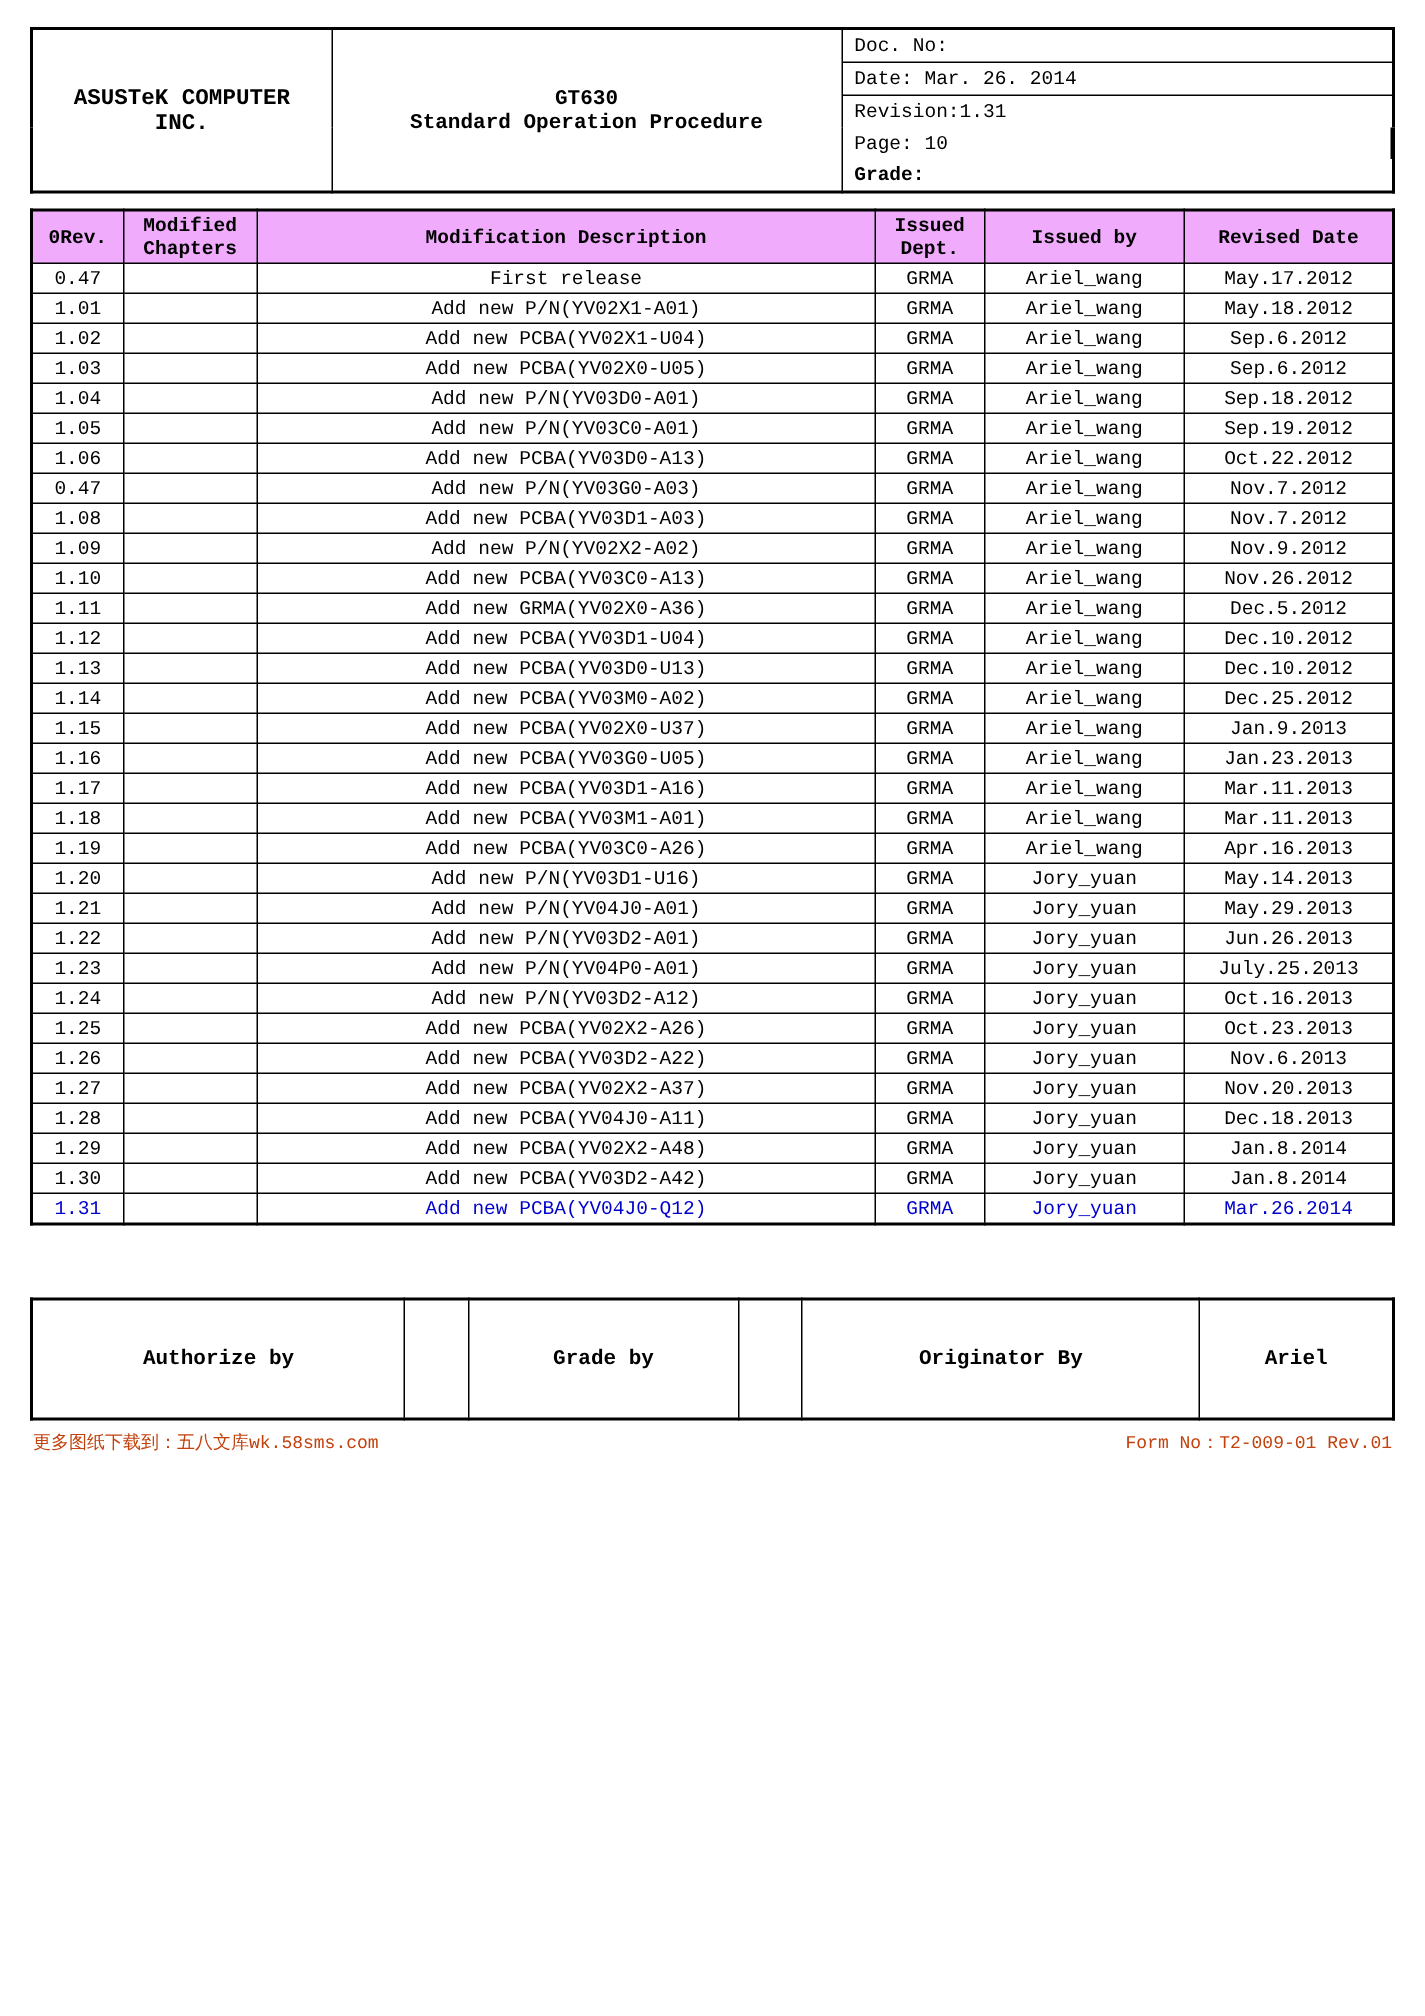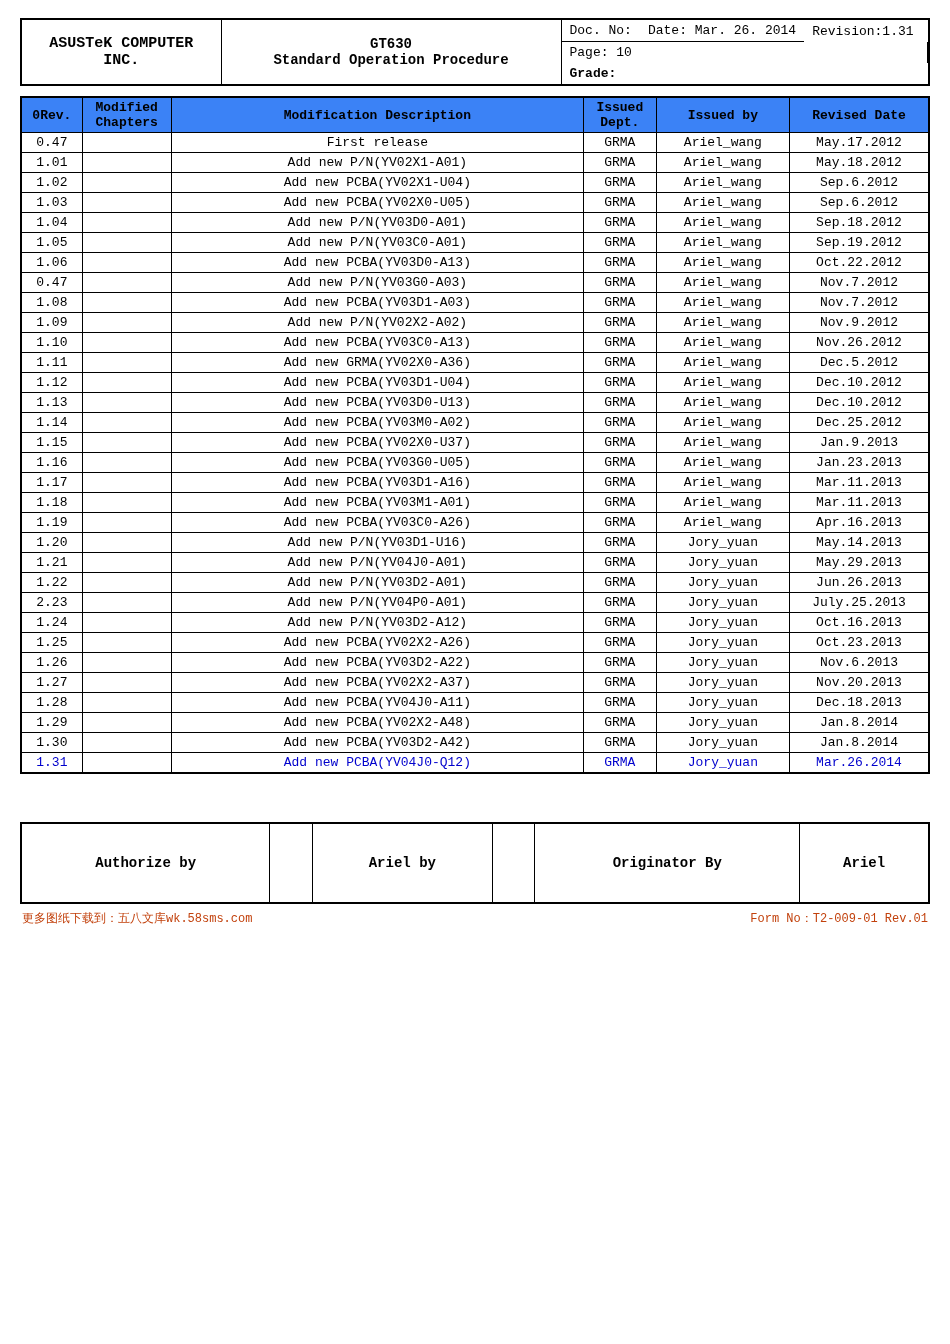--- a/index.html
+++ b/index.html
@@ -42,23 +42,22 @@
     .header-center {
       text-align: center;
       font-size: 14px;
       font-weight: bold;
       width: 340px;
       border-right: 2px solid #000;
       margin-left: 16px;
     }
     .header-right-inner {
       display: flex;
-      flex-direction: row;
+      flex-direction: column;
       width: 100%;
-      align-items: flex-end;
     }
     .header-right-row {
       border-bottom: 1px solid #000;
       padding: 3px 8px;
       font-size: 13px;
     }
     .header-right-row:last-child {
       border-bottom: none;
       display: flex;
     }
@@ -84,21 +83,21 @@
       border: 2px solid #000;
       margin-bottom: 8px;
     }
     .main-table th, .main-table td {
       border: 1px solid #000;
       padding: 2px 5px;
       vertical-align: middle;
       text-align: center;
     }
     .main-table th {
-      background: #3b82f6;
+      background: #f0abfc;
       font-weight: bold;
       font-size: 13px;
     }
     .main-table td {
       font-size: 13px;
     }
     .col-rev { width: 42px; }
     .col-mod { width: 70px; }
     .col-desc { width: 340px; }
     .col-issued { width: 60px; }
@@ -382,21 +381,21 @@
         </tr>
         <tr>
           <td>1.22</td>
           <td></td>
           <td>Add new P/N(YV03D2-A01)</td>
           <td>GRMA</td>
           <td>Jory_yuan</td>
           <td>Jun.26.2013</td>
         </tr>
         <tr>
-          <td>2.23</td>
+          <td>1.23</td>
           <td></td>
           <td>Add new P/N(YV04P0-A01)</td>
           <td>GRMA</td>
           <td>Jory_yuan</td>
           <td>July.25.2013</td>
         </tr>
         <tr>
           <td>1.24</td>
           <td></td>
           <td>Add new P/N(YV03D2-A12)</td>
@@ -466,21 +465,21 @@
   <div style="height: 30px;"></div>
 
   <table class="footer-table">
     <tbody>
         <tr>
       <td>
         <span>Authorize by</span>
       </td>
       <td></td>
       <td>
-        <span>Ariel by</span>
+        <span>Grade by</span>
       </td>
       <td></td>
       <td>
         <span>Originator By</span>
       </td>
       <td>
         <span>Ariel</span>
       </td>
     </tr>
   </tbody>

